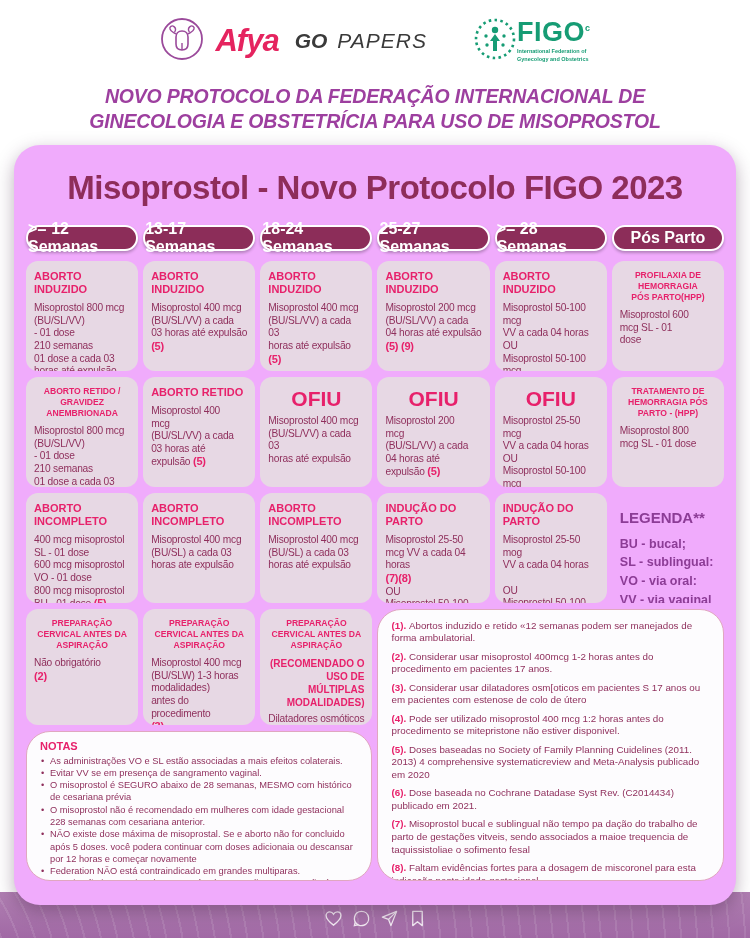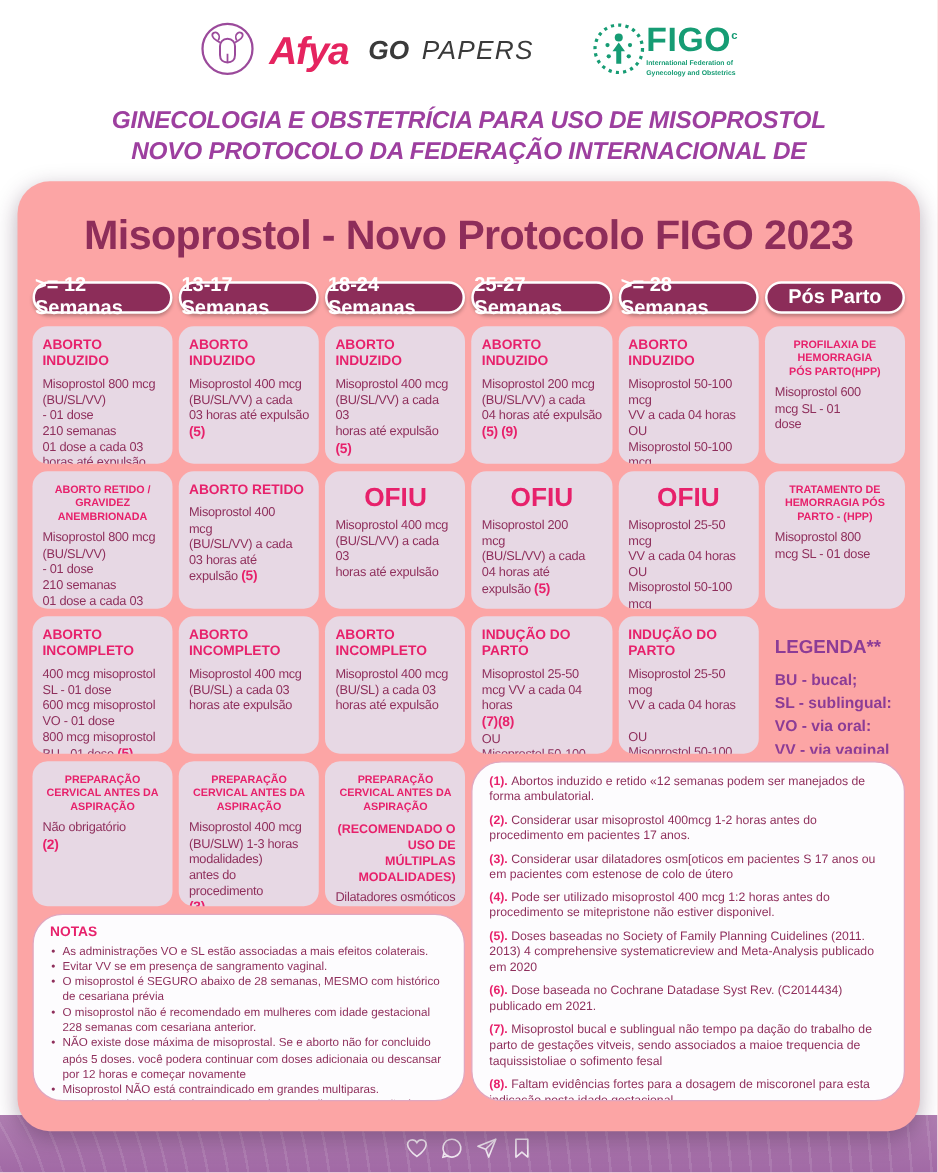--- a/index.html
+++ b/index.html
@@ -17,21 +17,21 @@
   .figo-word { font-size:27px; font-weight:800; color:#169c74; letter-spacing:0.5px; }
   .figo-sup { font-size:9px; vertical-align:super; font-weight:600; }
   .figo-sub { font-size:5.5px; color:#169c74; font-weight:600; margin-top:2px; line-height:1.3; }
 
   
   .main-heading { text-align:center; font-size:19.5px; font-weight:800; font-style:italic;
     color:#9d3f9f; line-height:1.3; margin-top:6px; letter-spacing:-0.2px; }
 
   
   .card { position:relative; z-index:2; width:722px; margin:10px auto 0; height:760px;
-    background:#fca5a5; border-radius:26px; padding:16px 12px 16px;
+    background:#f0abfc; border-radius:26px; padding:16px 12px 16px;
     box-shadow:0 6px 18px rgba(60,30,60,0.35); }
   .card-title { text-align:center; font-size:33px; font-weight:800; color:#8e2d5a; letter-spacing:-0.5px; margin-top:8px; }
 
   .pill-row { display:grid; grid-template-columns:repeat(6,1fr); gap:5px; margin-top:18px; }
   .pill { background:#8c2d59; color:#ffffff; border:2px solid #ffffff; border-radius:14px;
     height:26px; display:flex; align-items:center; justify-content:center;
     font-size:16px; font-weight:700; box-shadow:0 2px 3px rgba(0,0,0,0.25); }
 
   .grid { display:grid; grid-template-columns:repeat(6,1fr);
     grid-template-rows:110px 110px 110px 116px 150px; gap:6px 5px; margin-top:10px; }
@@ -99,22 +99,22 @@
       </svg>
     </span>
     <span class="figo-text">
       <span class="figo-word"><span>FIGO</span><sup class="figo-sup">c</sup></span>
       <span class="figo-sub"><span>International Federation of</span><br><span>Gynecology and Obstetrics</span></span>
     </span>
   </div>
 </div>
 
 <div class="main-heading">
+  <div>NOVO PROTOCOLO DA FEDERAÇÃO INTERNACIONAL DE</div>
   <div>GINECOLOGIA E OBSTETRÍCIA PARA USO DE MISOPROSTOL</div>
-  <div>NOVO PROTOCOLO DA FEDERAÇÃO INTERNACIONAL DE</div>
 </div>
 
 <div class="card">
   <div class="card-title">Misoprostol - Novo Protocolo FIGO 2023</div>
 
   <div class="pill-row">
       <div class="pill">&gt;= 12 Semanas</div>
       <div class="pill">13-17 Semanas</div>
       <div class="pill">18-24 Semanas</div>
       <div class="pill">25-27 Semanas</div>
@@ -332,21 +332,21 @@
         <p><span class="refnum">(8). </span>Faltam evidências fortes para a dosagem de miscoronel para esta indicação nesta idade gestacional</p>
       </div>
     <div class="panel notas-panel">
       <div class="notas-title">NOTAS</div>
       <ul>
           <li>As administrações VO e SL estão associadas a mais efeitos colaterais.</li>
           <li>Evitar VV se em presença de sangramento vaginal.</li>
           <li>O misoprostol é SEGURO abaixo de 28 semanas, MESMO com histórico de cesariana prévia</li>
           <li>O misoprostol não é recomendado em mulheres com idade gestacional 228 semanas com cesariana anterior.</li>
           <li>NÃO existe dose máxima de misoprostal. Se e aborto não for concluido após 5 doses. você podera continuar com doses adicionaia ou descansar por 12 horas e começar novamente</li>
-          <li>Misoprostol NÃO está contraindicado em grandes multiparas.</li>
+          <li>Federation NÃO está contraindicado em grandes multiparas.</li>
           <li>A aspiração intrauterina de totna após aborto medicamentoso não é necessára ou recomendada</li>
         </ul>
     </div>
   </div>
 </div>
 
 <div class="footer">
   <div class="footer-icons">
     <span>
       <svg width="19" height="19" viewBox="0 0 20 20">

